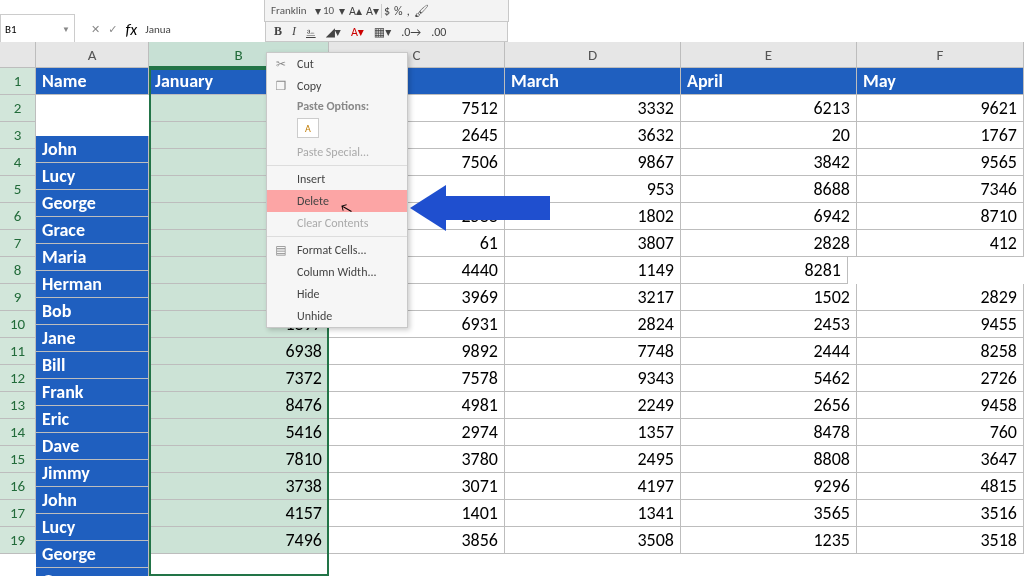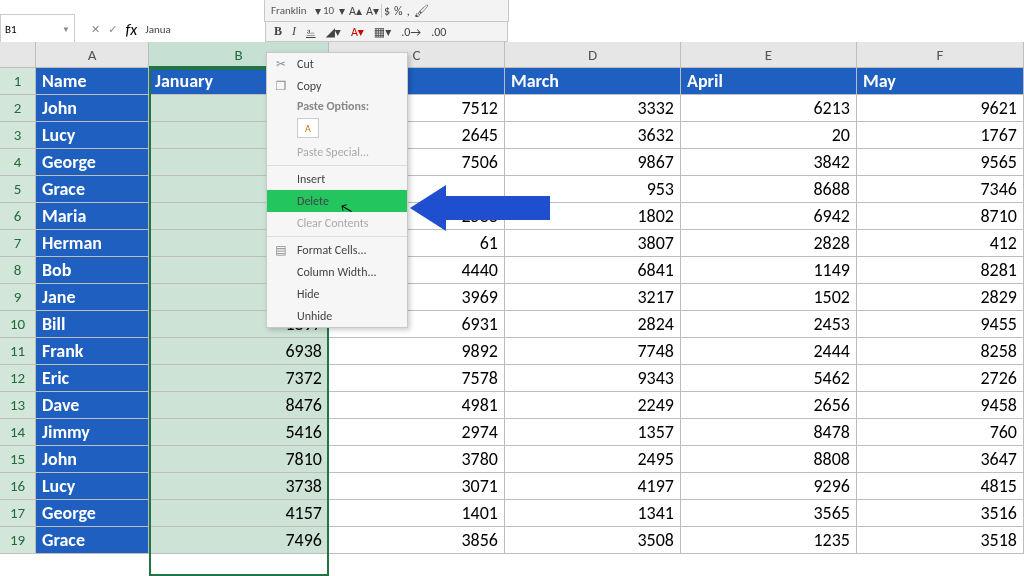--- a/index.html
+++ b/index.html
@@ -120,21 +120,21 @@
     overflow:hidden;
     white-space:nowrap;
   }
   .cell + .cell { border-left:none; }
   .cell.first { border-left:none; }
   .cell.hdr {
     background:#1f5fbf;
     color:#fff;
     font-weight:bold;
   }
-  .cell.blue { background:#1f5fbf; color:#fff; font-weight:bold; }
+  .cell.blue { background:#1f5fbf; color:#fff; font-weight:bold;margin-top:41px; }
   .cell.num { justify-content:flex-end; }
   .cell.colBsel { background:#cce3d6; }
   .row1 .cell.colBsel { background:#1f5fbf; }
 
   .rowhdr.adjB { background:#d2e6da; color:#226b3a; }
 
   
   .colB-outline {
     position:absolute;
     left:149px; top:68px;
@@ -163,21 +163,21 @@
   .ctxmenu .mi {
     height:22px;
     display:flex; align-items:center;
     padding-left:30px;
     position:relative;
   }
   .ctxmenu .mi .icon {
     position:absolute; left:6px; width:16px; text-align:center;
     font-size:12px; color:#888;
   }
-  .ctxmenu .mi.hover { background:#22c55e; }
+  .ctxmenu .mi.hover { background:#fca5a5; }
   .ctxmenu .mi.disabled { color:#aaa; }
   .ctxmenu .msep { height:1px; background:#ddd; margin:2px 0; }
   .ctxmenu .label-row {
     height:18px; padding-left:30px;
     display:flex; align-items:center;
     color:#888; font-weight:bold;
   }
   .ctxmenu .paste-opts { height:26px; padding-left:30px; display:flex; align-items:center;}
   .ctxmenu .paste-opts .pbtn {
     width:22px; height:20px;
@@ -329,21 +329,20 @@
         <div class="cell colC num">61</div>
         <div class="cell colD num">3807</div>
         <div class="cell colE num">2828</div>
         <div class="cell colF num">412</div>
       </div>
       <div class="datarow">
         <div class="rowhdr adjB">8</div>
         <div class="cell colA first blue">Bob</div>
         <div class="cell colB num colBsel"></div>
         <div class="cell colC num">4440</div>
-        <div class="cell colD num">6841</div>
         <div class="cell colE num">1149</div>
         <div class="cell colF num">8281</div>
       </div>
       <div class="datarow">
         <div class="rowhdr adjB">9</div>
         <div class="cell colA first blue">Jane</div>
         <div class="cell colB num colBsel"></div>
         <div class="cell colC num">3969</div>
         <div class="cell colD num">3217</div>
         <div class="cell colE num">1502</div>

